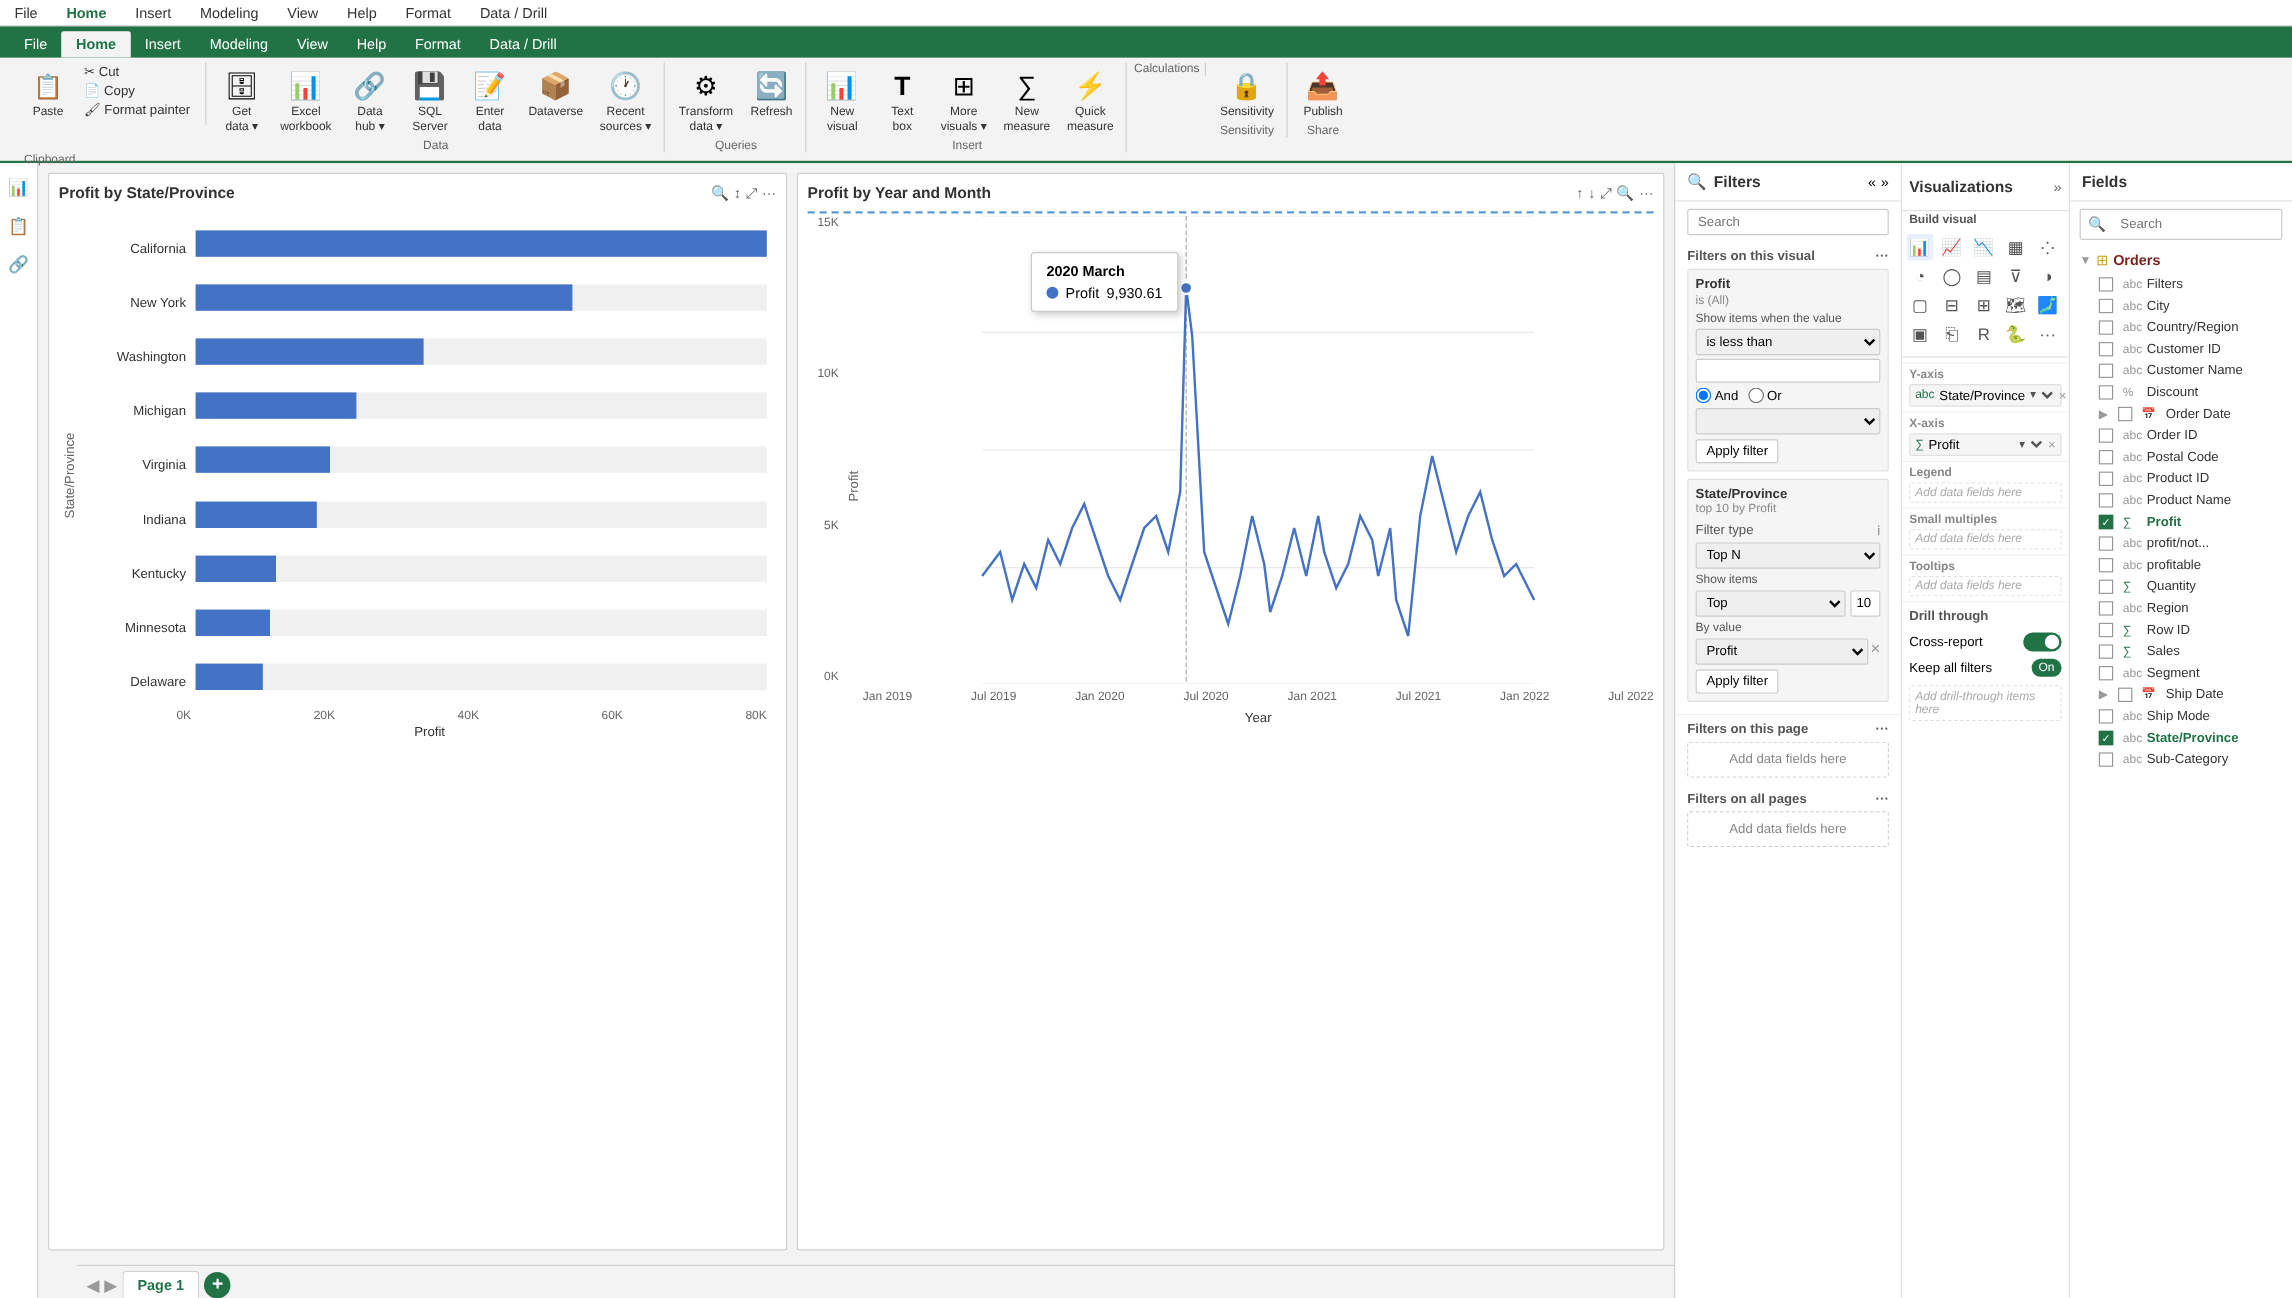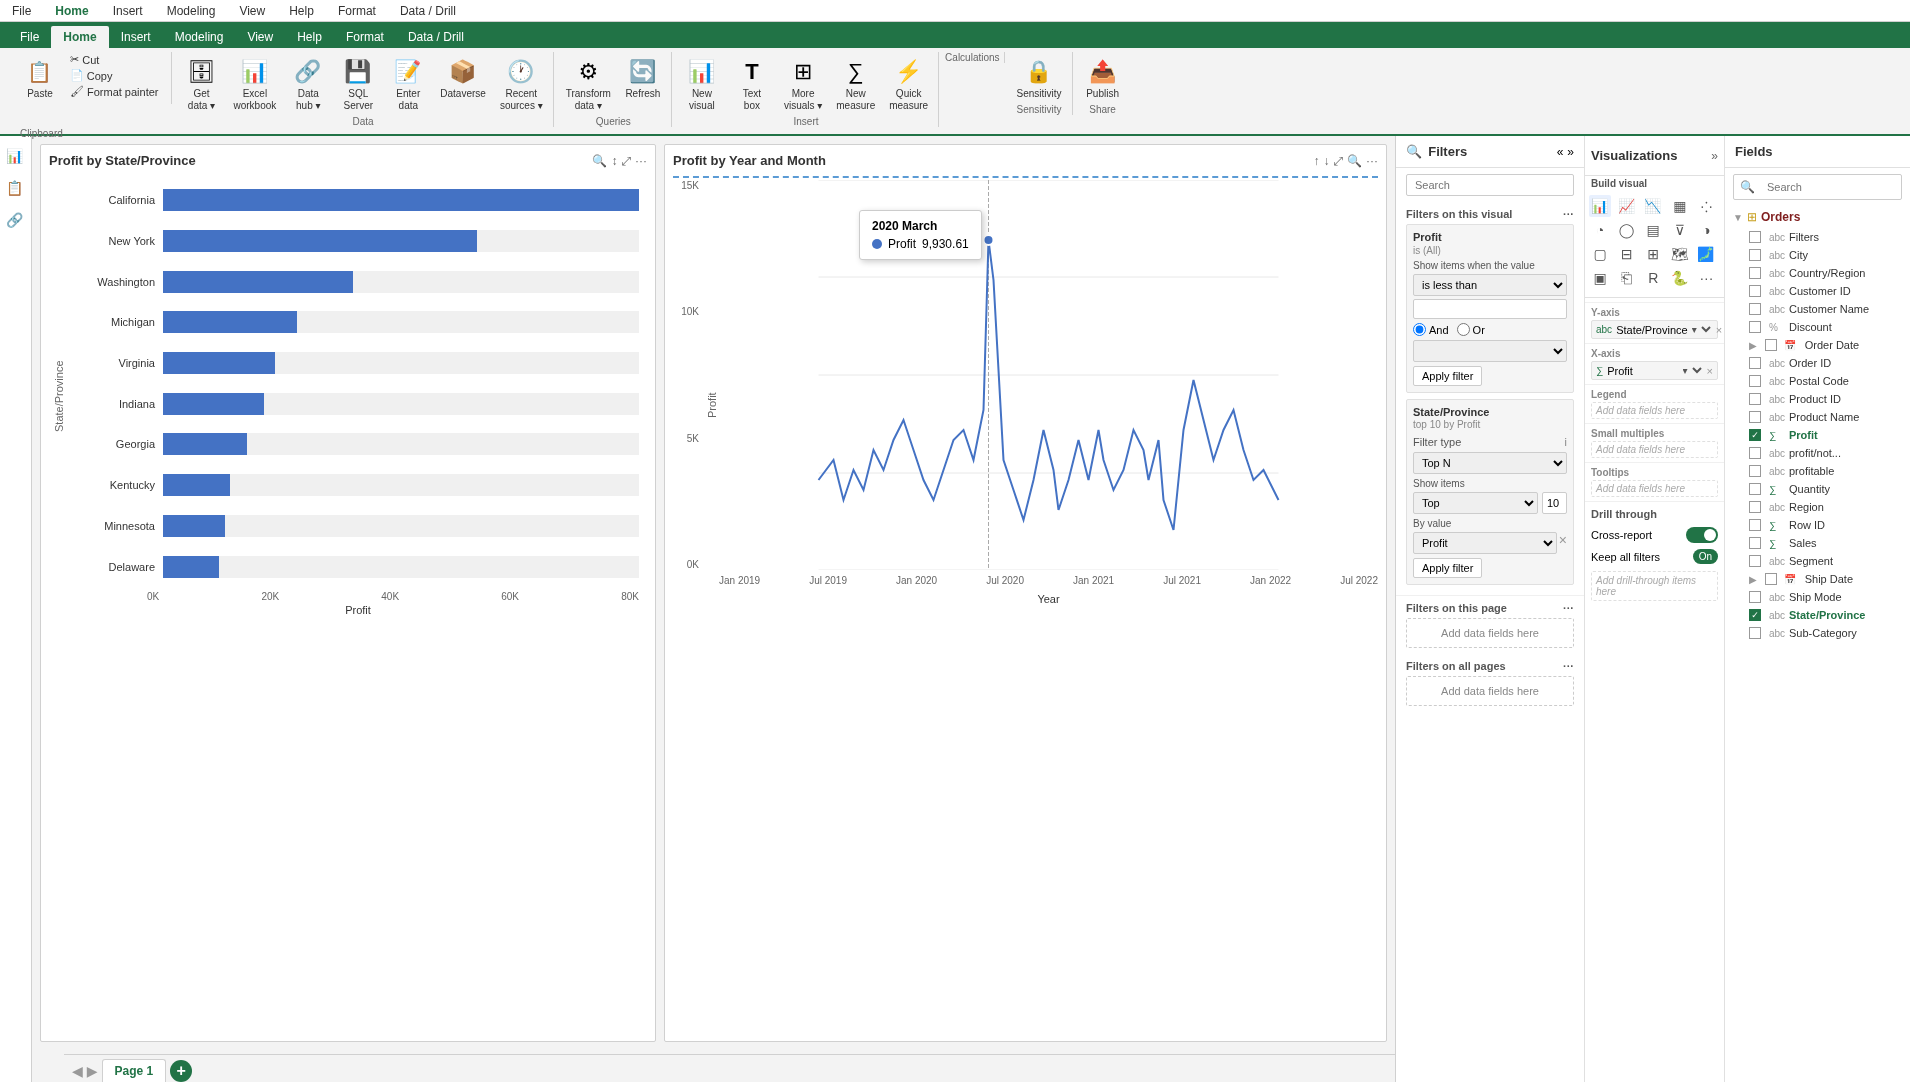--- a/index.html
+++ b/index.html
@@ -27,21 +27,21 @@
     
     .left-nav { width: 32px; background: #fff; border-right: 1px solid #d0d0d0; display: flex; flex-direction: column; align-items: center; padding-top: 8px; gap: 8px; }
     .nav-icon { width: 24px; height: 24px; display: flex; align-items: center; justify-content: center; cursor: pointer; border-radius: 3px; font-size: 14px; color: #666; }
     
     
     .visual-container { background: #fff; border: 1px solid #d0d0d0; border-radius: 2px; position: relative; padding: 8px; }
     .visual-header { display: flex; justify-content: space-between; align-items: center; margin-bottom: 8px; }
     .visual-title { font-size: 13px; font-weight: 600; color: #333; }
     .visual-icons { display: flex; gap: 4px; color: #666; }
     .visual-icons span { cursor: pointer; font-size: 12px; }
-    .bar-row { display: flex; align-items: center; gap: 8px; }
+    .bar-row { display: flex; align-items: flex-end; gap: 8px; }
     .bar-label { width: 75px; text-align: right; font-size: 11px; color: #333; flex-shrink: 0; }
     .bar-track { flex: 1; height: 22px; background: #f0f0f0; }
     .bar-fill { height: 100%; background: #4472c4; }
     
     
     .filters-panel { width: 190px; background: #fff; border-left: 1px solid #d0d0d0; border-right: 1px solid #e0e0e0; overflow-y: auto; }
     .panel-header { display: flex; justify-content: space-between; align-items: center; padding: 8px 10px; border-bottom: 1px solid #e0e0e0; }
     .panel-title { font-size: 13px; font-weight: 600; color: #333; display: flex; align-items: center; gap: 6px; }
     .panel-icons { display: flex; gap: 4px; }
     .filter-search { padding: 6px 10px; }
@@ -291,26 +291,20 @@
                 <div class="bar-row">
     <span class="bar-label" style="width:78px;text-align:right;font-size:11px;color:#333;flex-shrink:0;">Virginia</span>
     <div class="bar-track" style="flex:1;height:22px;background:#f0f0f0;">
       <div class="bar-fill" style="width:23.52941176470588%;height:100%;background:#4472c4;"></div>
     </div>
   </div>
                 <div class="bar-row">
     <span class="bar-label" style="width:78px;text-align:right;font-size:11px;color:#333;flex-shrink:0;">Indiana</span>
     <div class="bar-track" style="flex:1;height:22px;background:#f0f0f0;">
       <div class="bar-fill" style="width:21.176470588235293%;height:100%;background:#4472c4;"></div>
-    </div>
-  </div>
-                <div class="bar-row">
-    <span class="bar-label" style="width:78px;text-align:right;font-size:11px;color:#333;flex-shrink:0;">Georgia</span>
-    <div class="bar-track" style="flex:1;height:22px;background:#f0f0f0;">
-      <div class="bar-fill" style="width:17.647058823529413%;height:100%;background:#4472c4;"></div>
     </div>
   </div>
                 <div class="bar-row">
     <span class="bar-label" style="width:78px;text-align:right;font-size:11px;color:#333;flex-shrink:0;">Kentucky</span>
     <div class="bar-track" style="flex:1;height:22px;background:#f0f0f0;">
       <div class="bar-fill" style="width:14.117647058823529%;height:100%;background:#4472c4;"></div>
     </div>
   </div>
                 <div class="bar-row">
     <span class="bar-label" style="width:78px;text-align:right;font-size:11px;color:#333;flex-shrink:0;">Minnesota</span>

